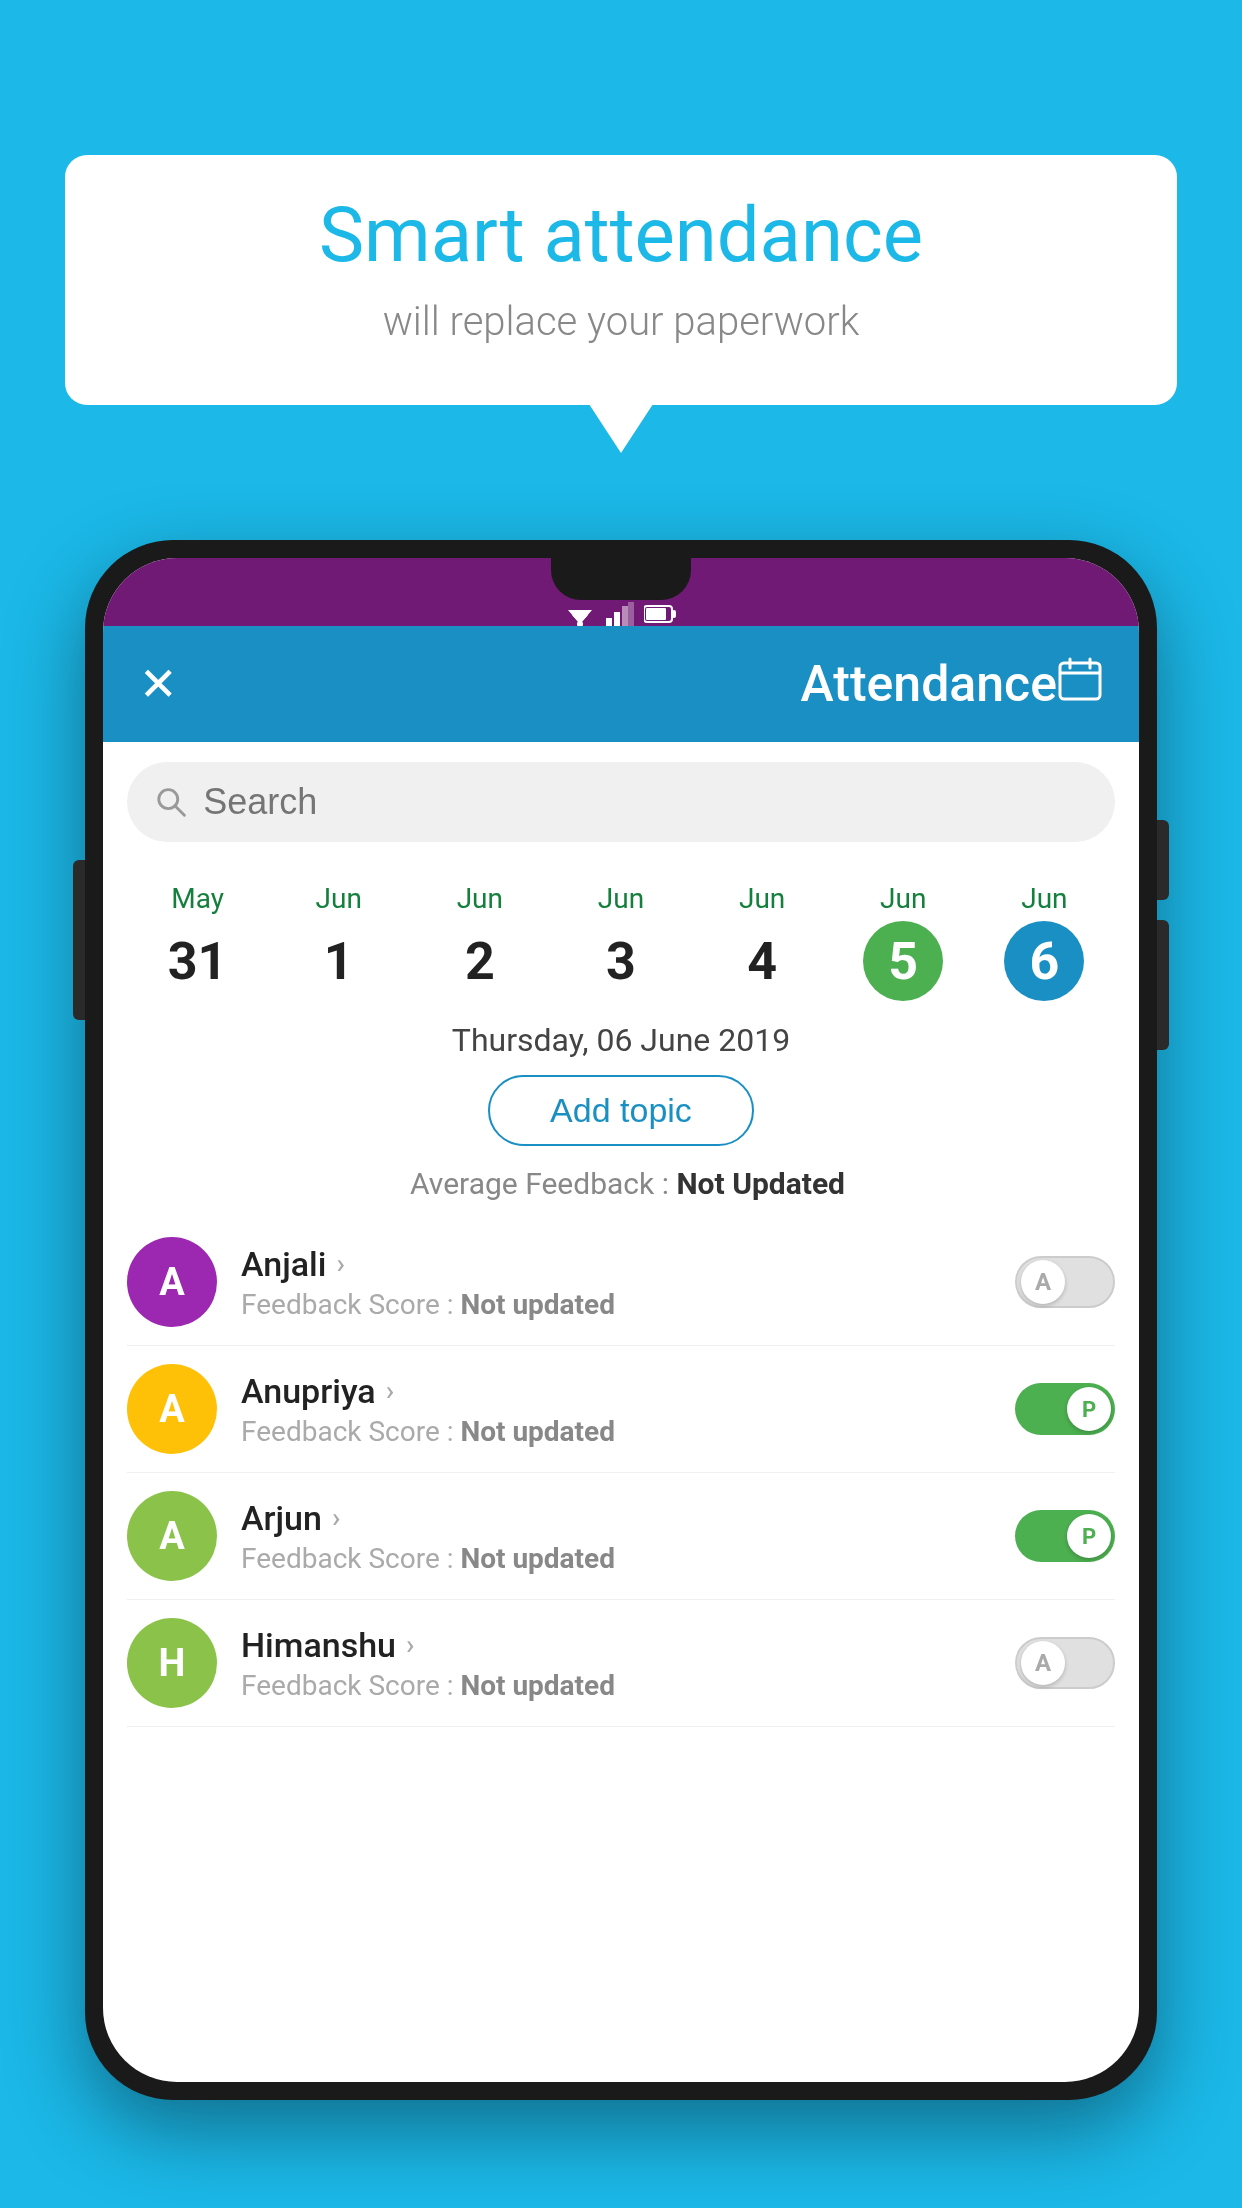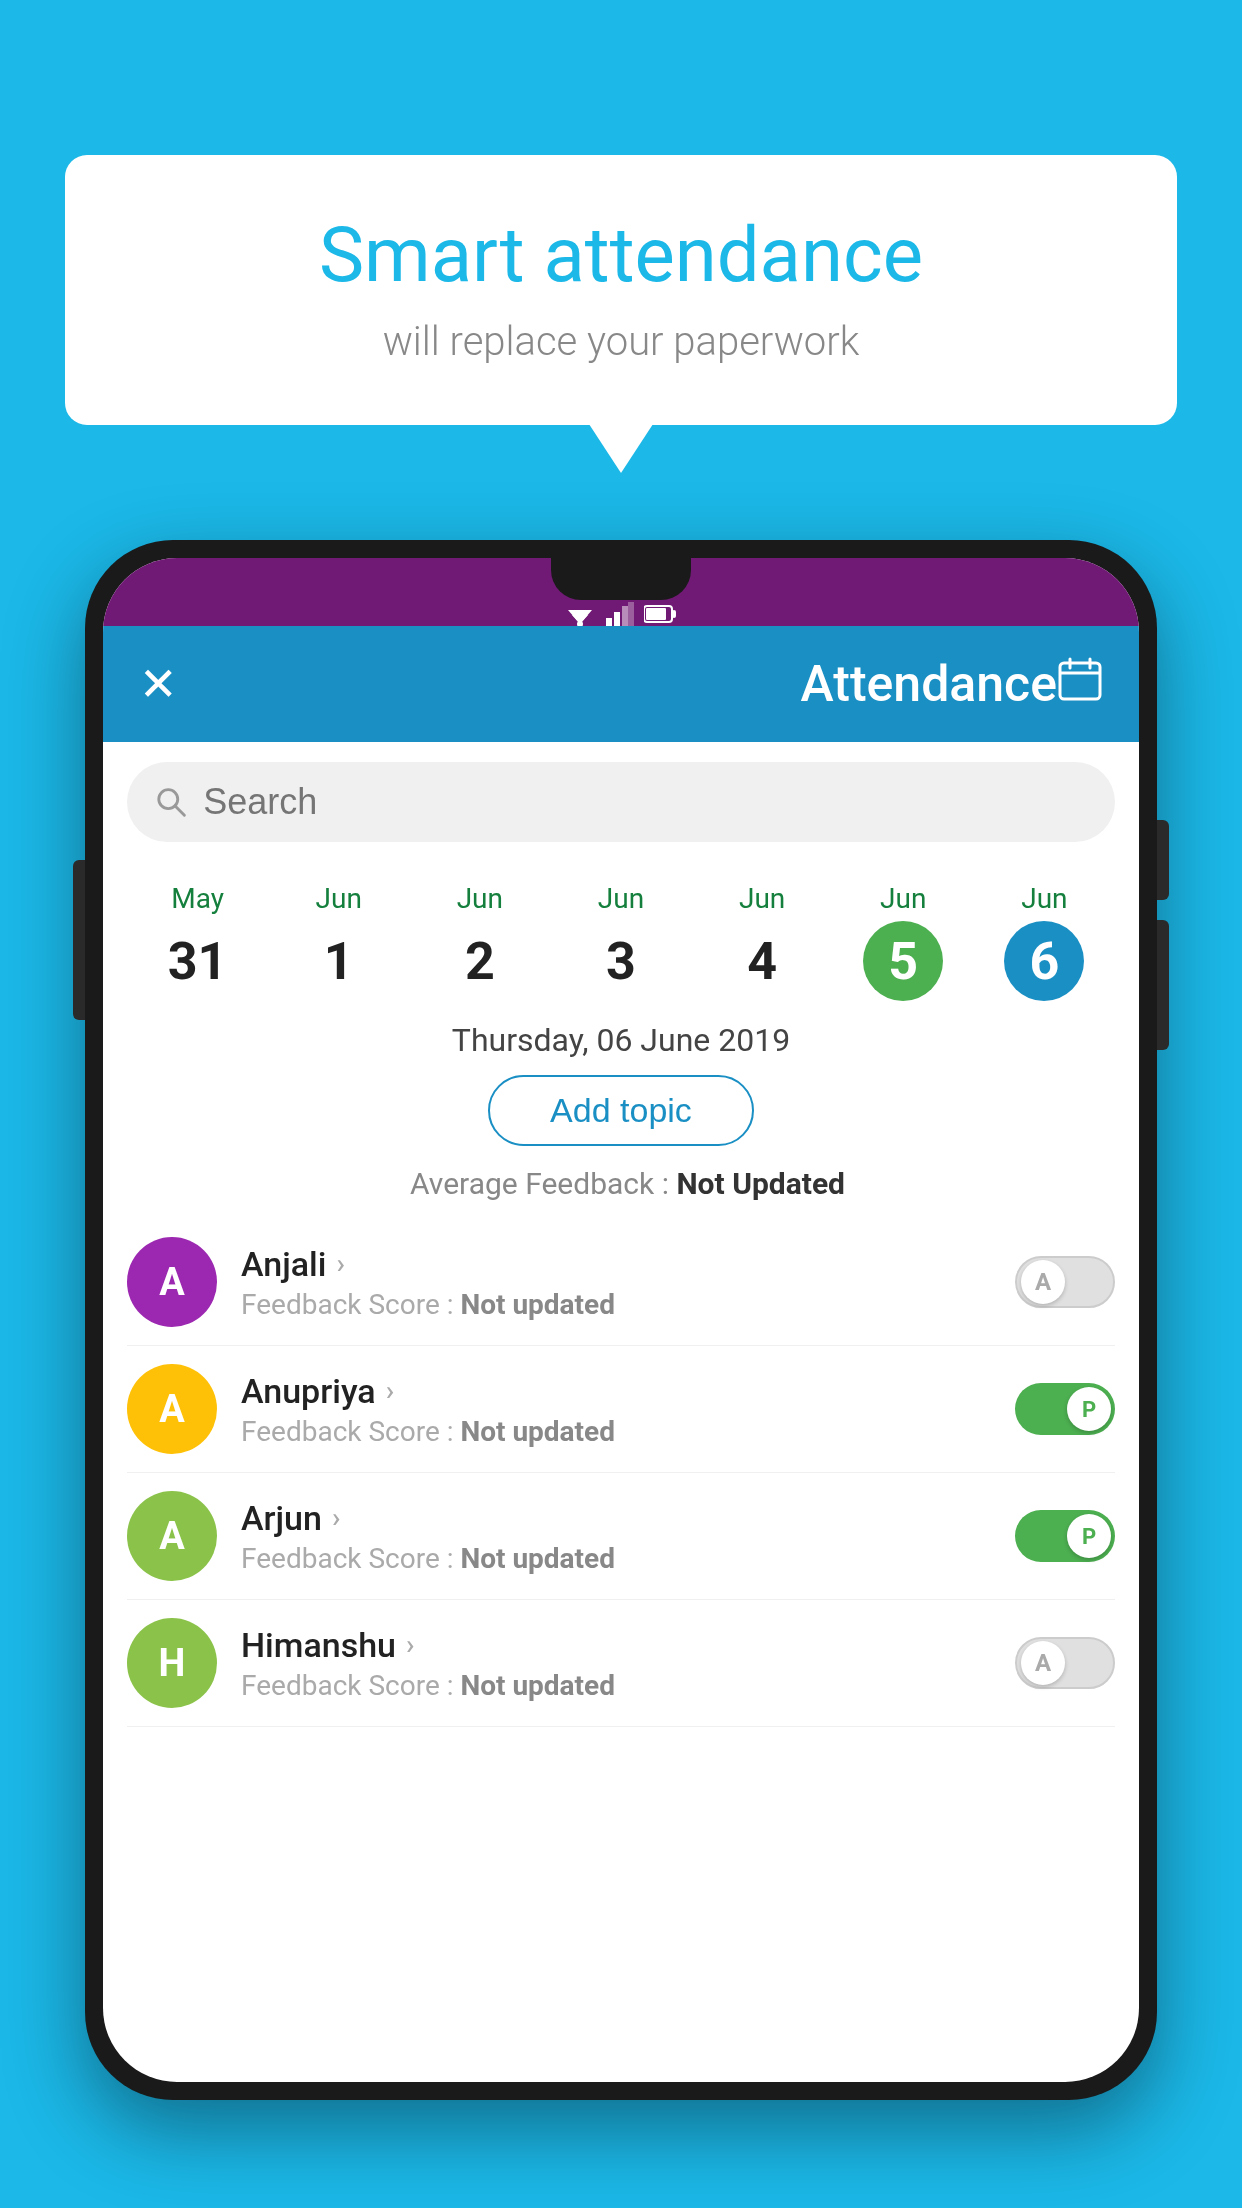--- a/index.html
+++ b/index.html
@@ -17,21 +17,21 @@
     .speech-bubble-container {
       position: absolute;
       top: 155px;
       left: 65px;
       right: 65px;
     }
 
     .speech-bubble {
       background: white;
       border-radius: 22px;
-      padding: 55px 60px 60px;
+      padding: 35px 60px 60px;
       text-align: center;
       position: relative;
     }
 
     .speech-bubble::after {
       content: '';
       position: absolute;
       bottom: -48px;
       left: 50%;
       transform: translateX(-50%);

